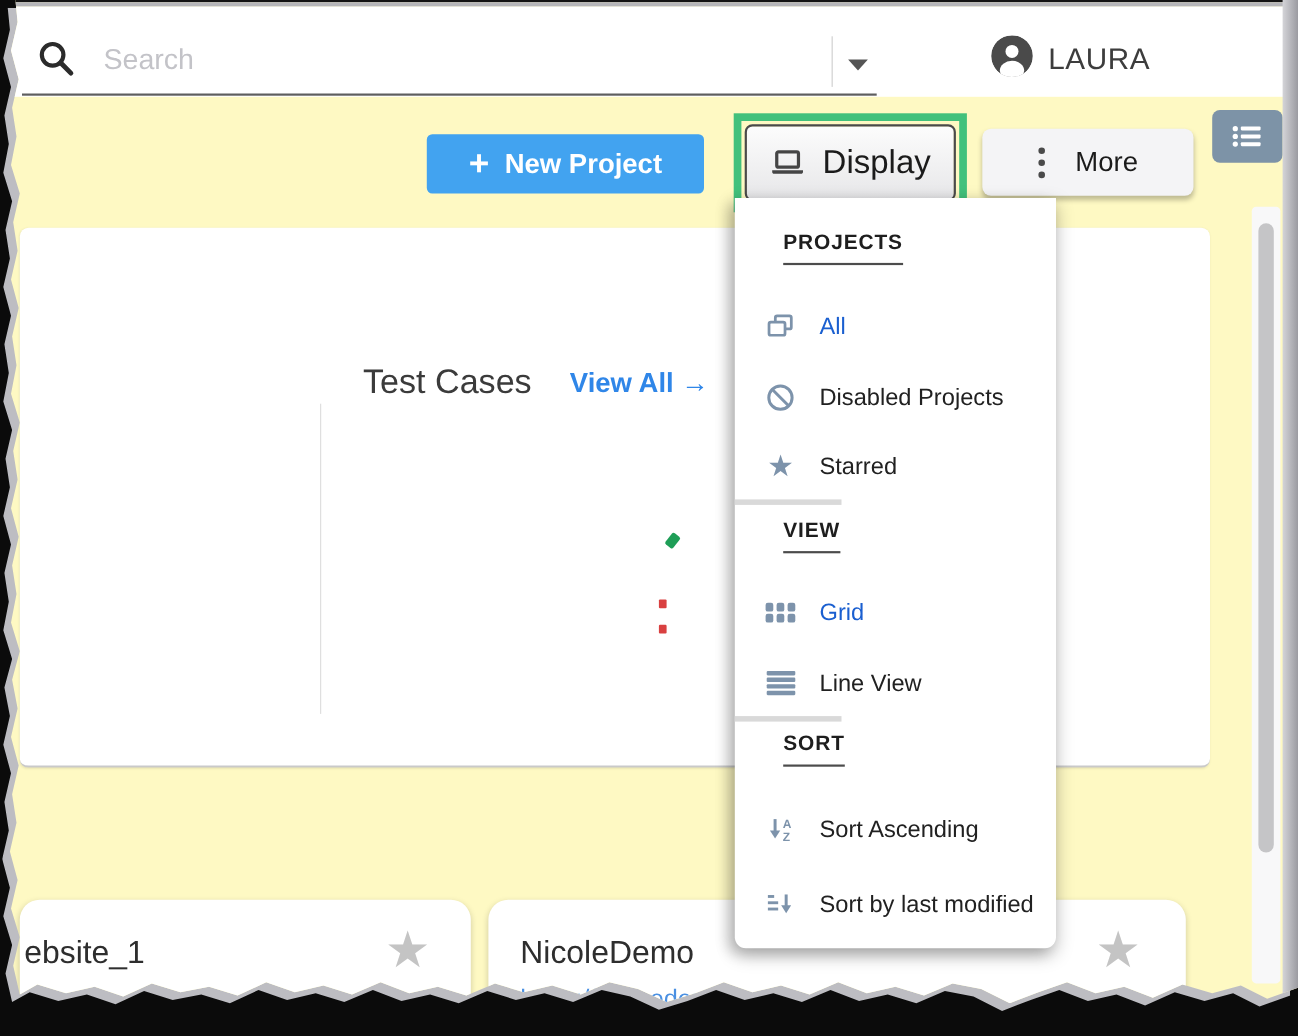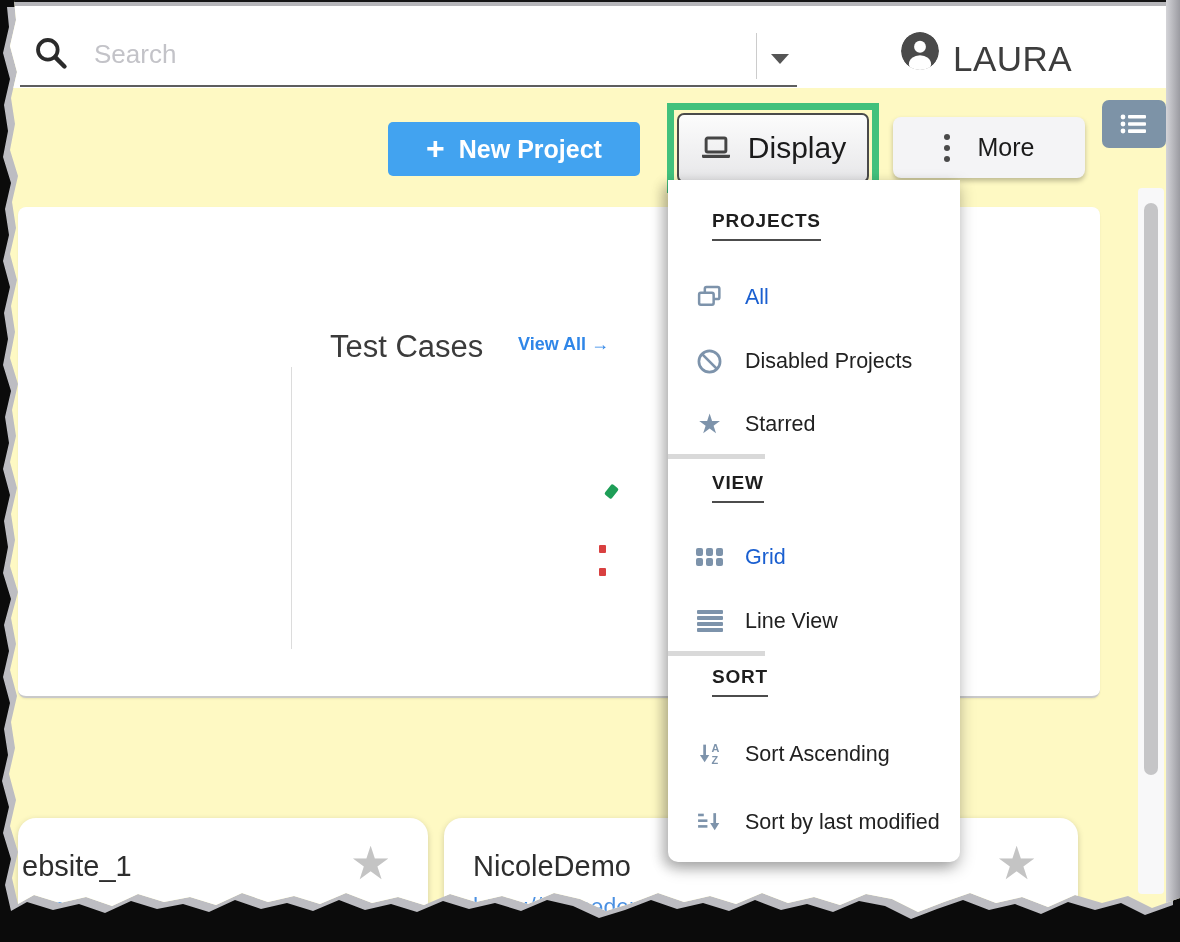--- a/index.html
+++ b/index.html
@@ -20,40 +20,40 @@
 
   
   .topbar{position:absolute;left:0;top:6px;width:100%;height:82px;background:#ffffff;}
   .search-icon{position:absolute;left:32px;top:28px;}
   .search-input{position:absolute;left:92px;top:28px;width:560px;height:40px;border:none;outline:none;background:transparent;font-size:26px;color:#555;}
   .search-input::placeholder{color:#c3c3c8;}
   .search-underline{position:absolute;left:20px;top:79px;width:777px;height:2px;background:#5e5e5e;}
   .search-divider{position:absolute;left:756px;top:27px;width:1px;height:46px;background:#cccccc;}
   .search-caret{position:absolute;left:771px;top:48px;width:0;height:0;border-left:9px solid transparent;border-right:9px solid transparent;border-top:10px solid #555;}
   .avatar{position:absolute;left:901px;top:26px;}
-  .username{position:absolute;left:953px;top:33px;font-size:35px;color:#3d3d3d;letter-spacing:0.5px;font-weight:500;}
+  .username{position:absolute;left:953px;top:33px;font-size:27px;color:#3d3d3d;letter-spacing:0.5px;font-weight:500;}
 
   
   .btn-new{position:absolute;left:388px;top:122px;width:252px;height:54px;background:#42a3f0;border-radius:5px;display:flex;align-items:center;justify-content:center;gap:14px;cursor:pointer;}
   .btn-new .plus{color:#fff;font-size:32px;font-weight:bold;line-height:1;margin-top:-3px;}
   .btn-new .lbl{color:#fff;font-size:25px;font-weight:bold;}
   .green-box{position:absolute;left:667px;top:103px;width:212px;height:90px;border:7px solid #42c17c;}
   .btn-display{position:absolute;left:677px;top:113px;width:192px;height:70px;background:linear-gradient(#fcfcfc,#e7e7e9);border:2px solid #4a4a4a;border-radius:7px;display:flex;align-items:center;justify-content:center;gap:16px;cursor:pointer;}
   .btn-display .lbl{font-size:30px;color:#1b1b1b;}
   .btn-more{position:absolute;left:893px;top:117px;width:192px;height:61px;background:#f4f4f6;border-radius:8px;box-shadow:0 3px 5px rgba(0,0,0,.25);display:flex;align-items:center;justify-content:center;gap:28px;cursor:pointer;}
   .btn-more .lbl{font-size:25px;color:#1b1b1b;}
   .kebab{display:flex;flex-direction:column;gap:5px;}
   .kebab span{width:6px;height:6px;border-radius:50%;background:#4a4a4a;}
   .btn-listview{position:absolute;left:1102px;top:100px;width:64px;height:48px;background:#7d93a7;border-radius:7px;display:flex;align-items:center;justify-content:center;cursor:pointer;}
 
   
   .main-card{position:absolute;left:18px;top:207px;width:1082px;height:491px;background:#fff;border-radius:8px;border-bottom:2px solid #c9c9c9;box-shadow:0 1px 2px rgba(0,0,0,.08);}
   .col-divider{position:absolute;left:273px;top:160px;width:1px;height:282px;background:#dcdcdc;}
   .tc-title{position:absolute;left:312px;top:122px;font-size:31px;color:#3b3b3b;}
-  .view-all{position:absolute;left:500px;top:127px;font-size:18px;font-weight:bold;color:#2f86e8;cursor:pointer;}
+  .view-all{position:absolute;left:500px;top:127px;font-size:25px;font-weight:bold;color:#2f86e8;cursor:pointer;}
   .donut{position:absolute;left:310px;top:198px;width:242px;height:242px;border-radius:50%;}
   .donut-hole{position:absolute;left:26px;top:26px;width:190px;height:190px;border-radius:50%;background:#fff;display:flex;align-items:center;justify-content:center;}
   .donut-hole .val{font-size:56px;font-weight:bold;color:#141414;}
   .donut-hole .unit{font-size:24px;font-weight:bold;color:#141414;margin:22px 0 0 8px;}
   .sliver-check{position:absolute;left:589px;top:278px;width:9px;height:13px;background:#1e9e57;border-radius:2px;transform:rotate(38deg);}
   .sliver-red1{position:absolute;left:581px;top:338px;width:7px;height:8px;background:#d94040;border-radius:1px;}
   .sliver-red2{position:absolute;left:581px;top:361px;width:7px;height:8px;background:#d94040;border-radius:1px;}
 
   
   .pcard{position:absolute;top:818px;height:124px;background:#fff;border-radius:18px;box-shadow:0 2px 6px rgba(0,0,0,.18);}

